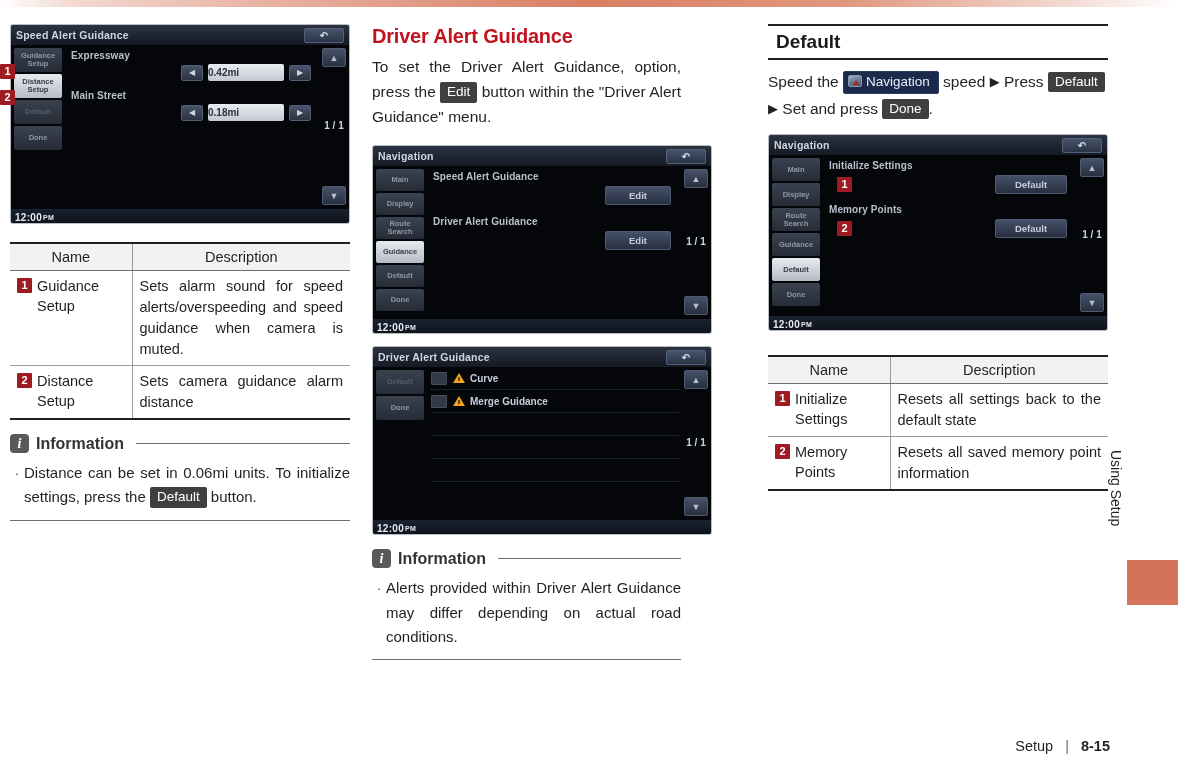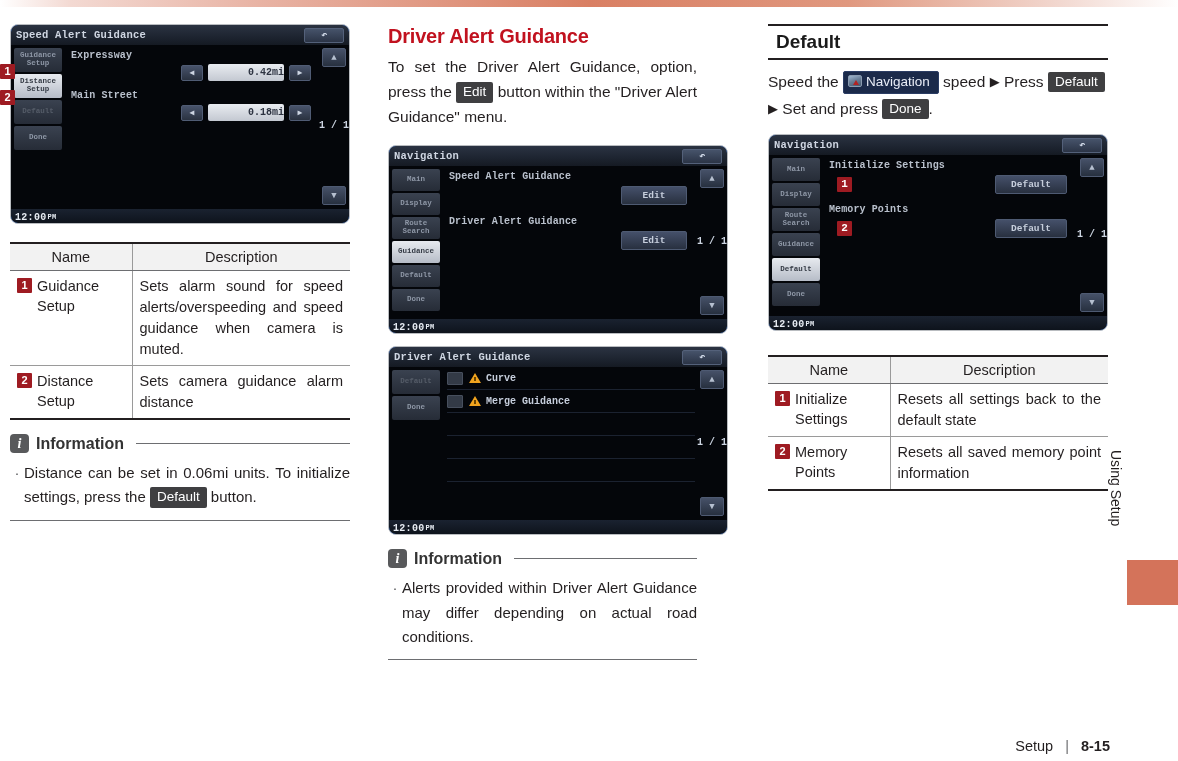--- a/index.html
+++ b/index.html
@@ -18,21 +18,21 @@
     position: absolute; left: 0; top: 0; width: 1178px; height: 7px;
     background: linear-gradient(to right,
       #ffffff 0%, #f3d9d2 6%, #e8b3a4 22%, #d97f63 50%, #e0987f 72%, #f2d8d0 90%, #ffffff 100%);
   }
 
   
   .page { position: absolute; left: 0; top: 0; width: 1178px; height: 761px; }
 
   .col { position: absolute; top: 24px; }
   .col-left  { left: 10px;  width: 340px; }
-  .col-mid   { left: 388px; width: 309px; }
+  .col-mid   { left: 372px; width: 309px; }
   .col-right { left: 768px; width: 340px; }
 
   
   .h-red {
     color: #c1121f; font-size: 20px; font-weight: bold;
     letter-spacing: -0.2px; margin: 0 0 6px 0; line-height: 1.2;
   }
   .h-boxed {
     font-size: 19px; font-weight: bold; color: #1a1a1a;
     border-top: 2px solid #231f20; border-bottom: 2px solid #231f20;
@@ -67,22 +67,22 @@
   .nav-ico::after {
     content:""; position:absolute; left:4px; top:4px;
     width:0; height:0; border-left:3px solid transparent;
     border-right:3px solid transparent; border-bottom:5px solid #b32222;
   }
   .arrow { display:inline-block; font-size: 13px; vertical-align: 1px; }
 
   
   .shot {
     position: relative; background: #3b82f6; border: 1px solid #b9bcc0;
-    border-radius: 8px; overflow: hidden;
-    font-family: Liberation Mono, monospace;
+    border-radius: 3px; overflow: hidden;
+    font-family: Liberation Sans, sans-serif;
   }
   .shot-title {
     height: 20px; background: linear-gradient(to bottom,#2b3342 0%, #1d2430 60%, #151a23 100%);
     color: #cfd6e2; font-size: 10.5px; font-weight: bold;
     display: flex; align-items: center; padding: 0 5px;
     letter-spacing: 0.2px;
   }
   .shot-back {
     margin-left: auto; width: 40px; height: 15px; border-radius: 2px;
     background: linear-gradient(to bottom,#46536a,#2b3446);
@@ -110,21 +110,21 @@
   }
   .row-ctrl { display:flex; align-items:center; margin: 3px 0 0 0; }
   .dkbtn {
     background: linear-gradient(to bottom,#45506a,#28303f);
     border:1px solid #4e5a72; border-radius:2px; color:#c6cedc;
     font-size:9.5px; font-weight:bold; padding: 3px 0; text-align:center;
   }
   .valbox {
     background: linear-gradient(to bottom,#e9ecf1,#c3c8d1);
     color:#2c3240; font-size:10px; font-weight:bold;
-    border-radius:2px; padding: 3px 0; text-align:right; width:76px;
+    border-radius:2px; padding: 3px 0; text-align:left; width:76px;
   }
   .stepper {
     width:22px; height:16px; border-radius:2px;
     background: linear-gradient(to bottom,#48536b,#2a3240);
     border:1px solid #505c74; display:flex; align-items:center;
     justify-content:center; color:#cdd5e2; font-size:8px;
   }
   .shot-scroll {
     width: 30px; padding-top: 3px; display:flex; flex-direction:column;
     align-items:center; justify-content:space-between;

